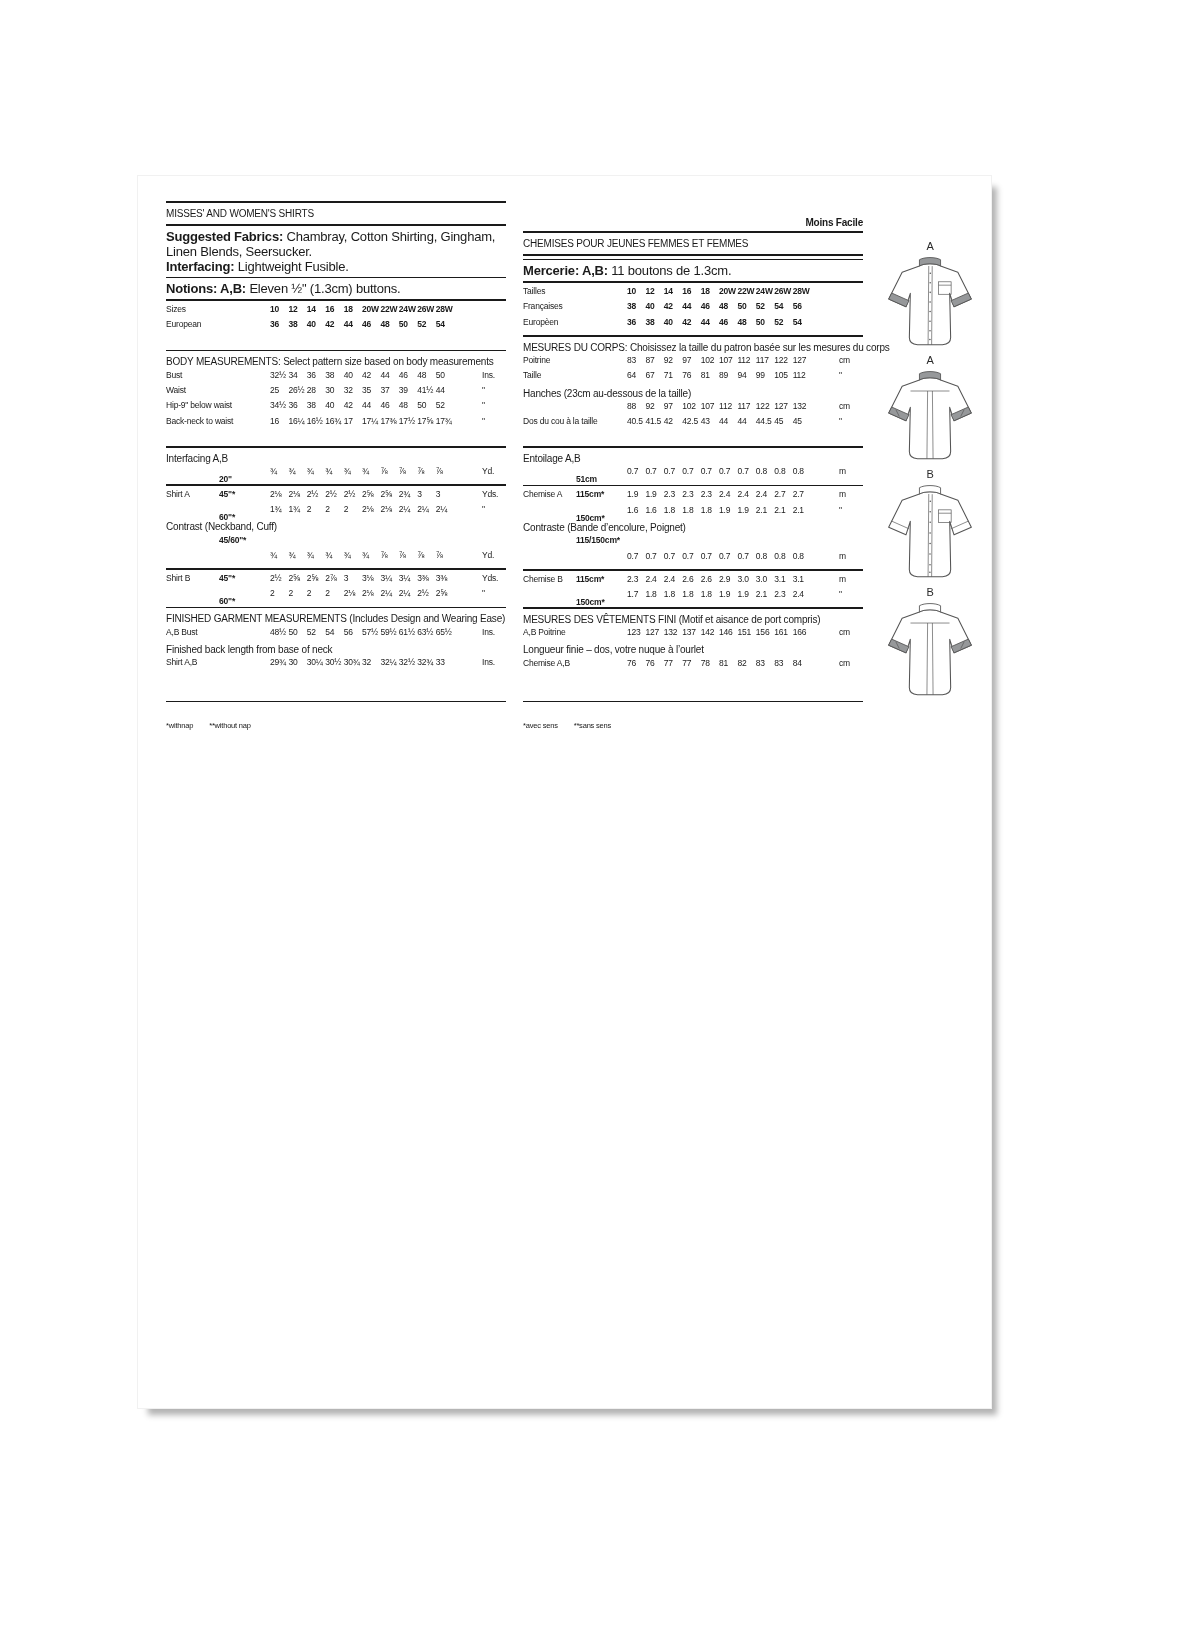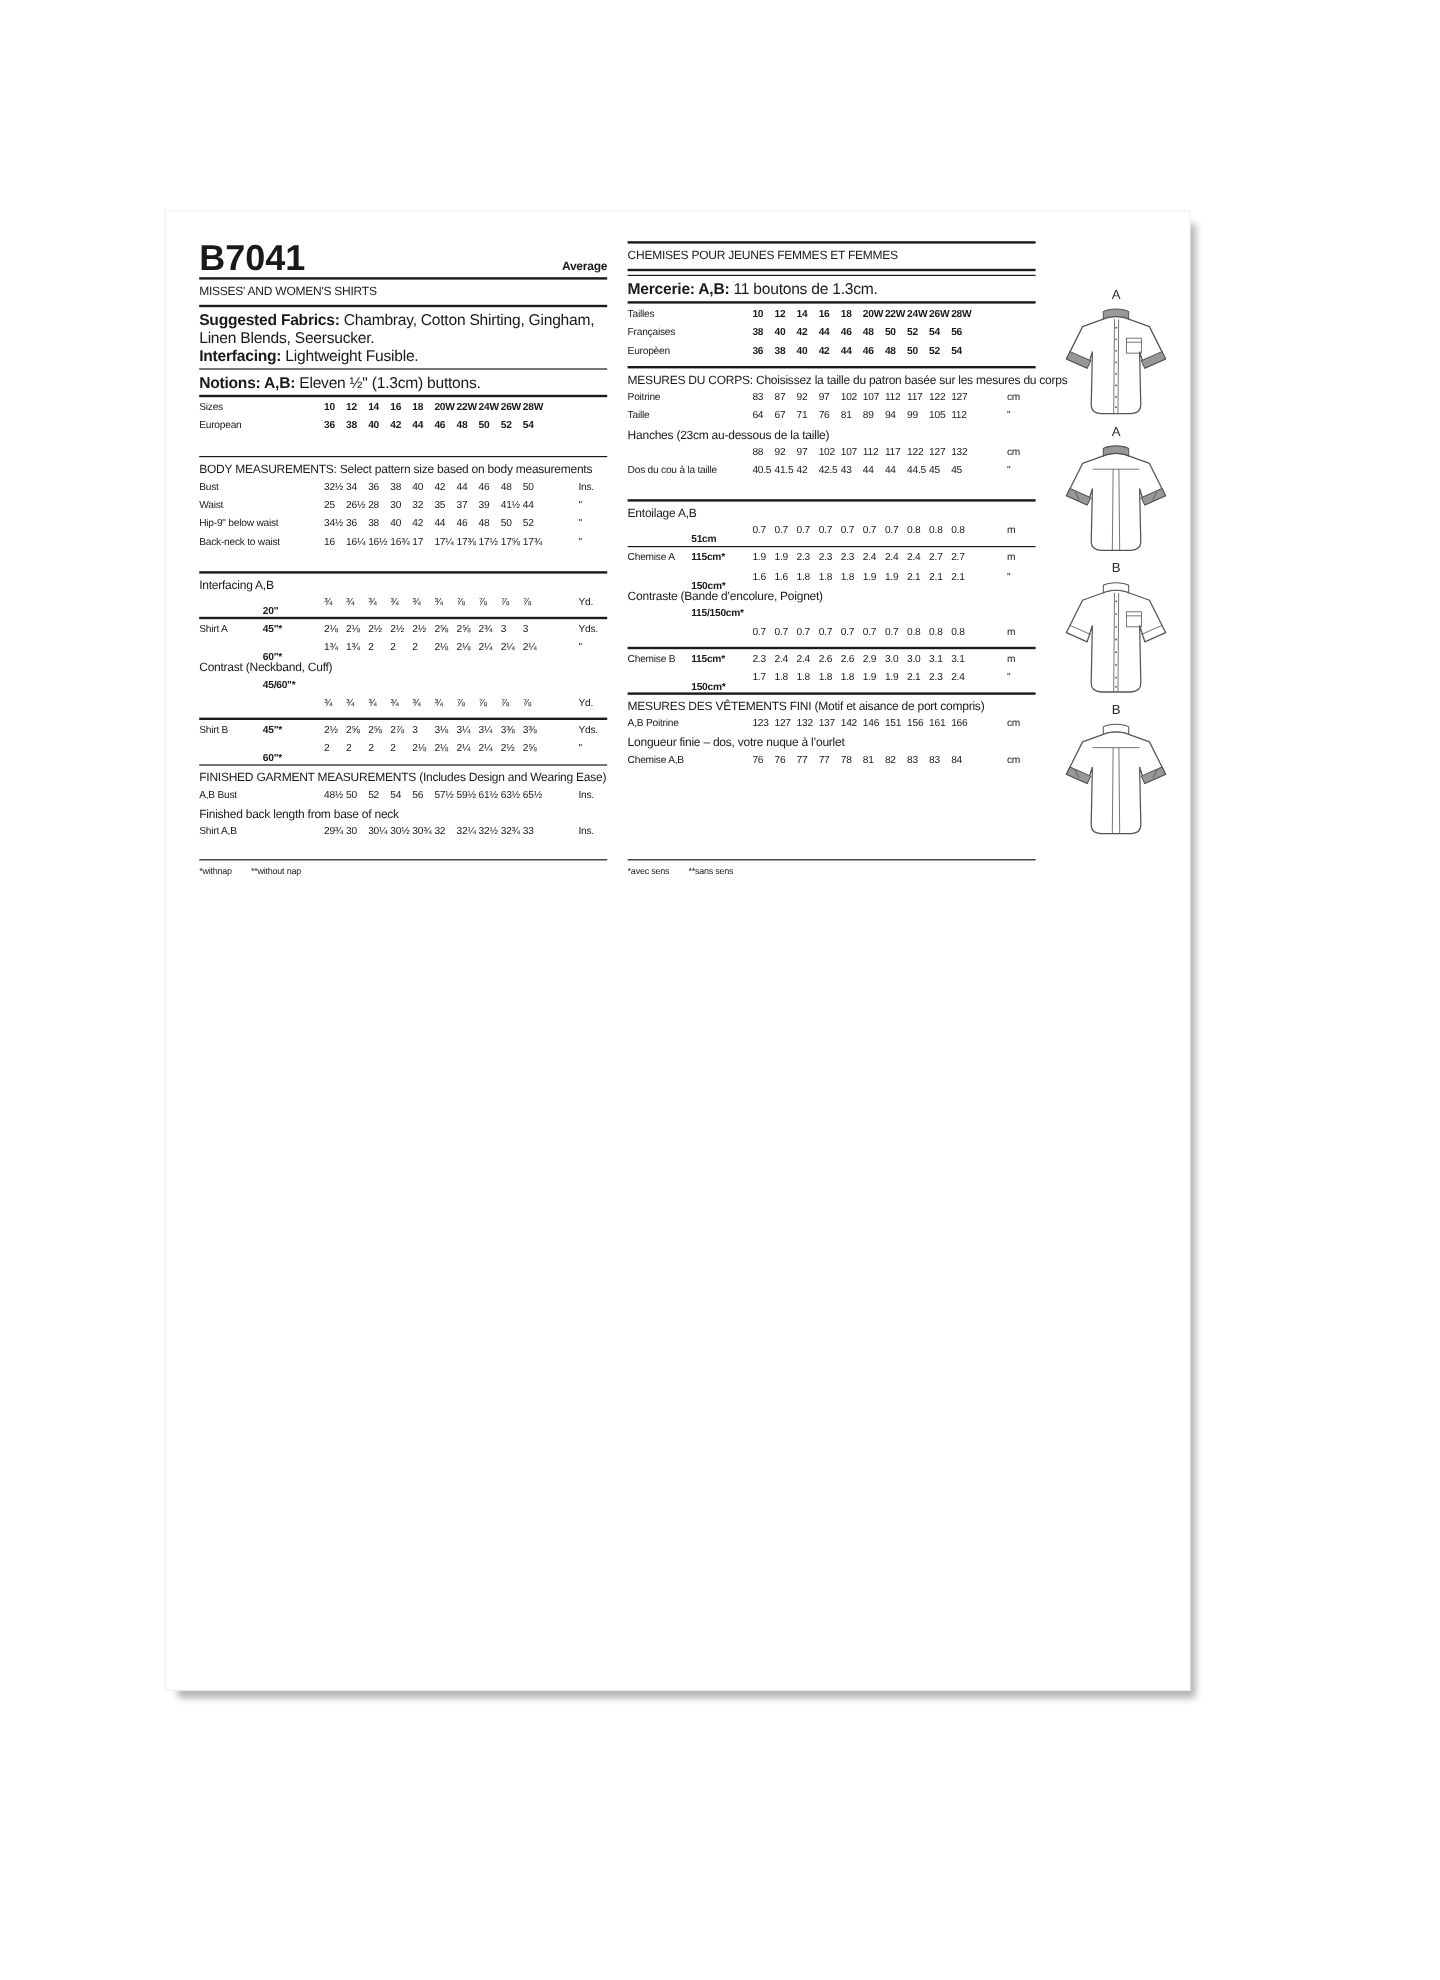--- a/index.html
+++ b/index.html
@@ -24,42 +24,38 @@
   .thead-row{font-weight:normal;font-size:10px;line-height:15.3px;height:15.3px;white-space:nowrap;overflow:visible;}
   .para{font-size:13px;line-height:15px;}
   .para b{font-weight:bold;}
   .trow{display:flex;align-items:baseline;height:15.3px;font-size:8.5px;white-space:nowrap;}
   .tl{position:relative;flex:0 0 104px;width:104px;}
   .tname{font-weight:normal;}
   .tsub{position:absolute;left:53px;top:0;font-weight:bold;}
   .tv{flex:1 1 0;text-align:left;}
   .tu{flex:0 0 24px;margin-left:28px;}
   .boldvals .tv{font-weight:bold;}
-  .footnote{position:absolute;left:0;right:0;bottom:0;border-top:1.6px solid #1a1a1a;padding-top:4px;font-size:7.5px;}
+  .footnote{position:absolute;left:0;right:0;bottom:0;border-top:1.6px solid #1a1a1a;padding-top:19px;font-size:7.5px;}
   .fn2{margin-left:16px;}
   .col-art{position:absolute;left:733px;top:64px;width:118px;}
   .fig{margin-bottom:5px;text-align:center;}
   .fig-label{font-size:11px;line-height:13px;color:#2a2a2a;}
   .fig svg{display:block;margin:0 auto;width:100px;}
   .ln{fill:#ffffff;stroke:#555;stroke-width:1.1;stroke-linejoin:round;}
   .thin{fill:none;stroke:#555;stroke-width:0.7;}
   .cst{fill:#96989a;stroke:#555;stroke-width:0.9;}
   .lnw{fill:#ffffff;stroke:#555;stroke-width:0.9;}
   .dot{fill:#555;}
 </style>
 </head>
 <body>
 
 <div class="page">
 
   <div class="col col-en">
-    <div class="title-row">
-      <span class="pnum">B7041</span>
-      <span class="diff">Average</span>
-    </div>
     <div>
         <div class="rule"></div>
         <div class="thead-row">MISSES' AND WOMEN'S SHIRTS</div>
         <div class="rule"></div>
         <div class="para"><b>Suggested Fabrics: </b><span>Chambray, Cotton Shirting, Gingham, Linen Blends, Seersucker.</span></div>
         <div class="para"><b>Interfacing: </b><span>Lightweight Fusible.</span></div>
         <div class="rule"></div>
         <div class="para"><b>Notions: A,B: </b><span>Eleven ½" (1.3cm) buttons.</span></div>
         <div class="rule"></div>
         <div class="trow boldvals">
@@ -273,20 +269,24 @@
           <span class="tv">33</span>
           <span class="tu">Ins.</span>
         </div>
       </div>
     <div class="footnote">
       <span>*withnap</span><span class="fn2">**without nap</span>
     </div>
   </div>
 
   <div class="col col-fr">
+    <div class="title-row">
+      <span></span>
+      <span class="diff">Moins Facile</span>
+    </div>
     <div>
         <div class="rule"></div>
         <div class="thead-row">CHEMISES POUR JEUNES FEMMES ET FEMMES</div>
         <div class="rule"></div>
         <div class="rule"></div>
         <div class="para"><b>Mercerie: A,B: </b><span>11 boutons de 1.3cm.</span></div>
         <div class="rule"></div>
         <div class="trow boldvals">
           <span class="tl"><span class="tname">Tailles</span></span>
           <span class="tv">10</span>

